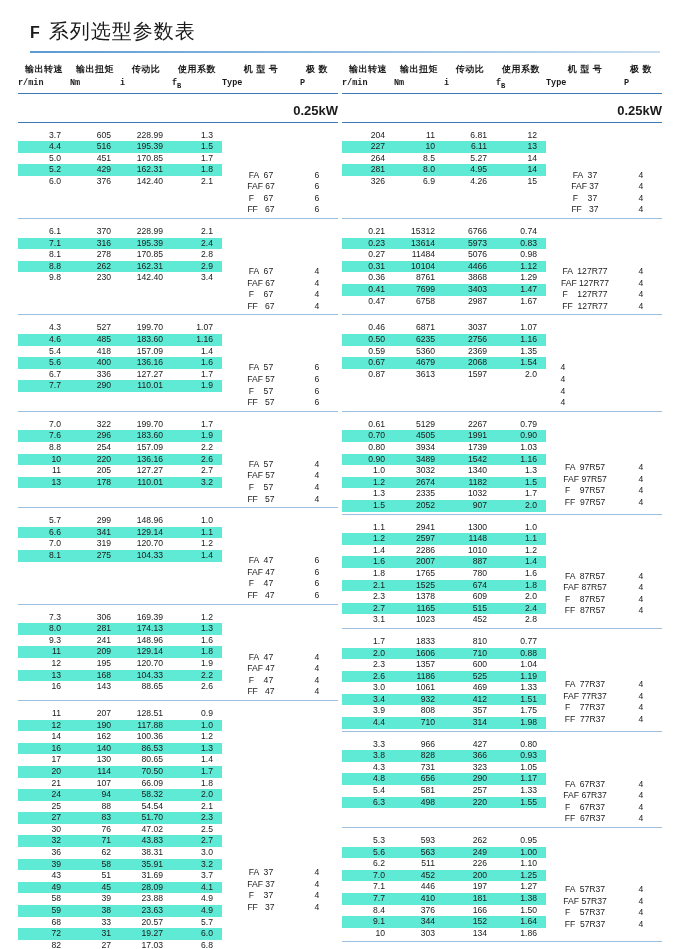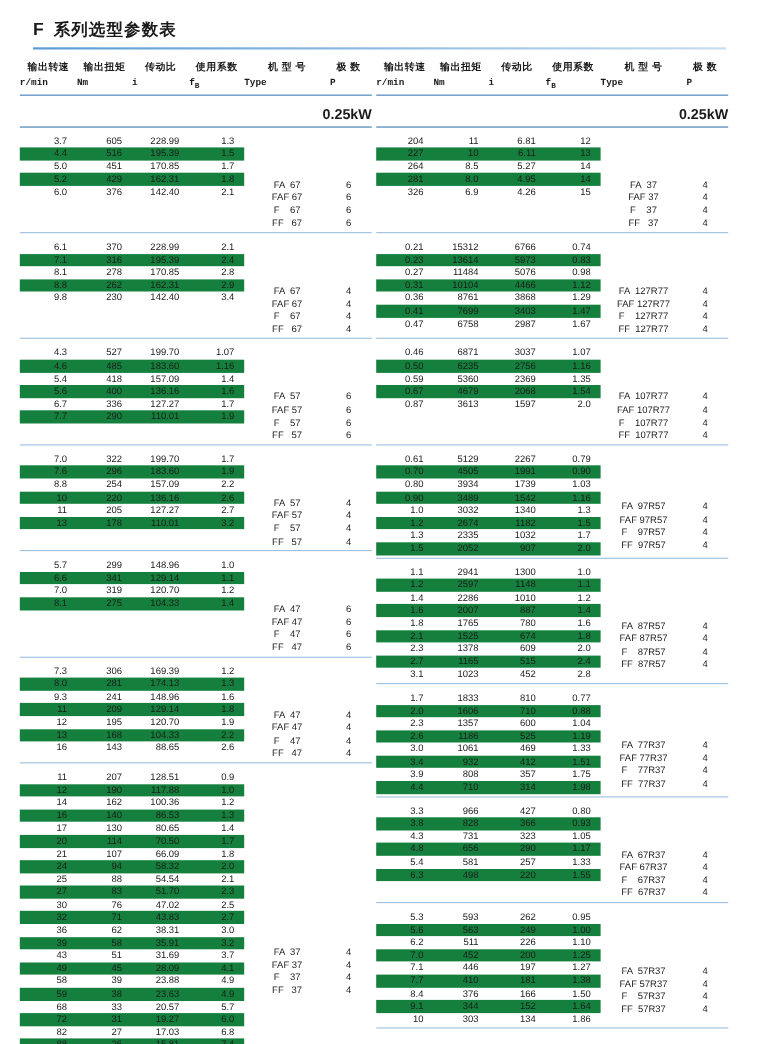--- a/index.html
+++ b/index.html
@@ -19,22 +19,22 @@
     align-items: baseline;
     padding: 18px 0 0 30px;
   }
   .title-code {
     font-size: 16px;
     font-weight: bold;
     letter-spacing: 1px;
     margin-right: 8px;
   }
   .title-text {
-    font-size: 15px;
-    font-weight: bold;
+    font-size: 20px;
+    font-weight: normal;
     letter-spacing: 1px;
   }
   .title-rule {
     margin: 6px 30px 0 30px;
     height: 2px;
     background: linear-gradient(to right, #5a9bd5, #c9def0);
   }
 
   
   .columns {
@@ -87,21 +87,21 @@
     border-bottom: 1.2px solid #9dbfdf;
     padding-bottom: 2px;
   }
   .rows { }
   .row {
     display: flex;
     font-size: 8.6px;
     line-height: 11.6px;
     height: 11.6px;
   }
-  .row.alt { background: #15803d; }
+  .row.alt { background: #5eead4; }
   .row .d { text-align: right; padding-right: 9px; }
 
   .types {
     display: flex;
     align-items: center;
     font-size: 8.6px;
     line-height: 11.6px;
     margin-top: 40px;
   }
   .types .tnames { width: 78px; }
@@ -789,26 +789,20 @@
               <div class="d c4">1.54</div>
             </div>
             <div class="row">
               <div class="d c1">0.87</div>
               <div class="d c2">3613</div>
               <div class="d c3">1597</div>
               <div class="d c4">2.0</div>
             </div>
           </div>
           <div class="types">
-            <div class="tnames">
-              <div class="tname">FA  107R77</div>
-              <div class="tname">FAF 107R77</div>
-              <div class="tname">F    107R77</div>
-              <div class="tname">FF  107R77</div>
-            </div>
             <div class="tpoles">
               <div class="tpole">4</div>
               <div class="tpole">4</div>
               <div class="tpole">4</div>
               <div class="tpole">4</div>
             </div>
           </div>
         </div>
         <div class="block">
           <div class="rows">

